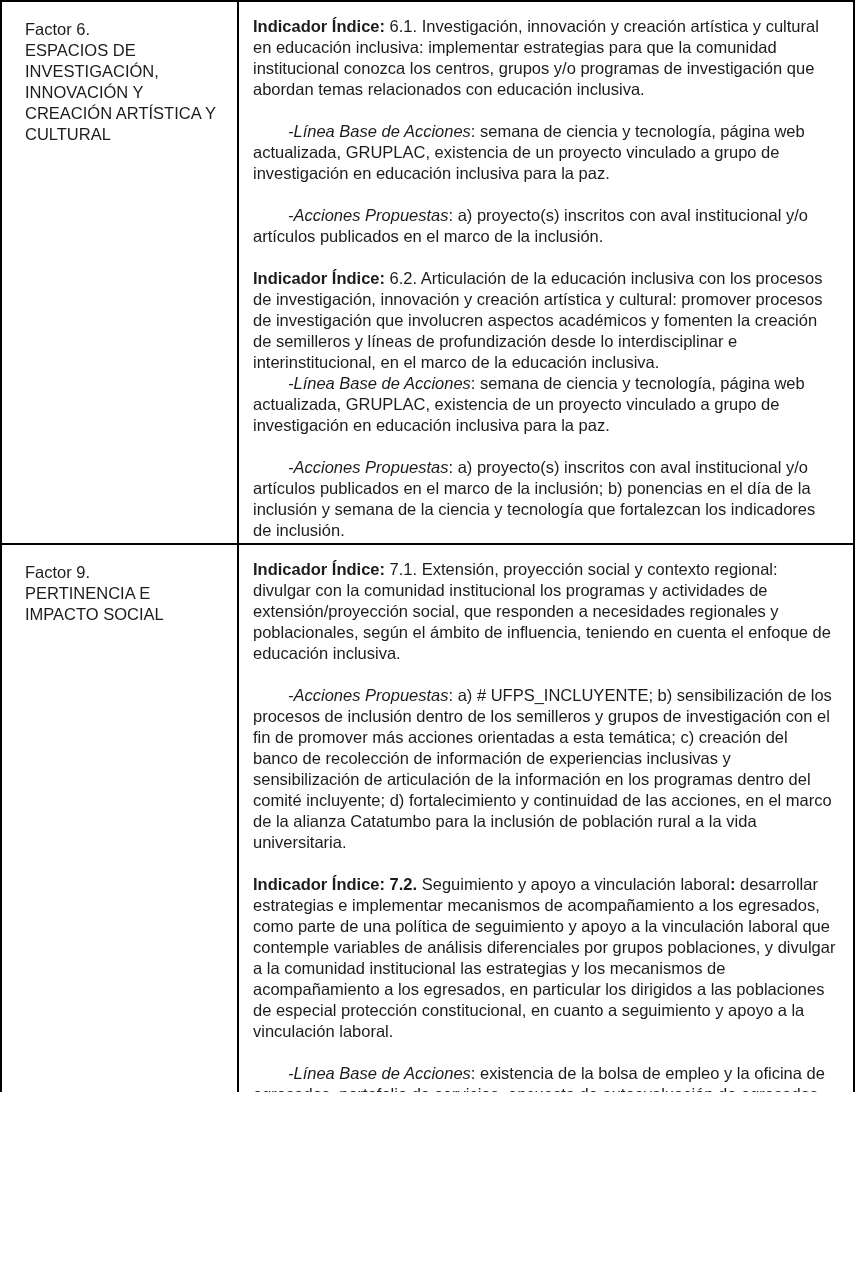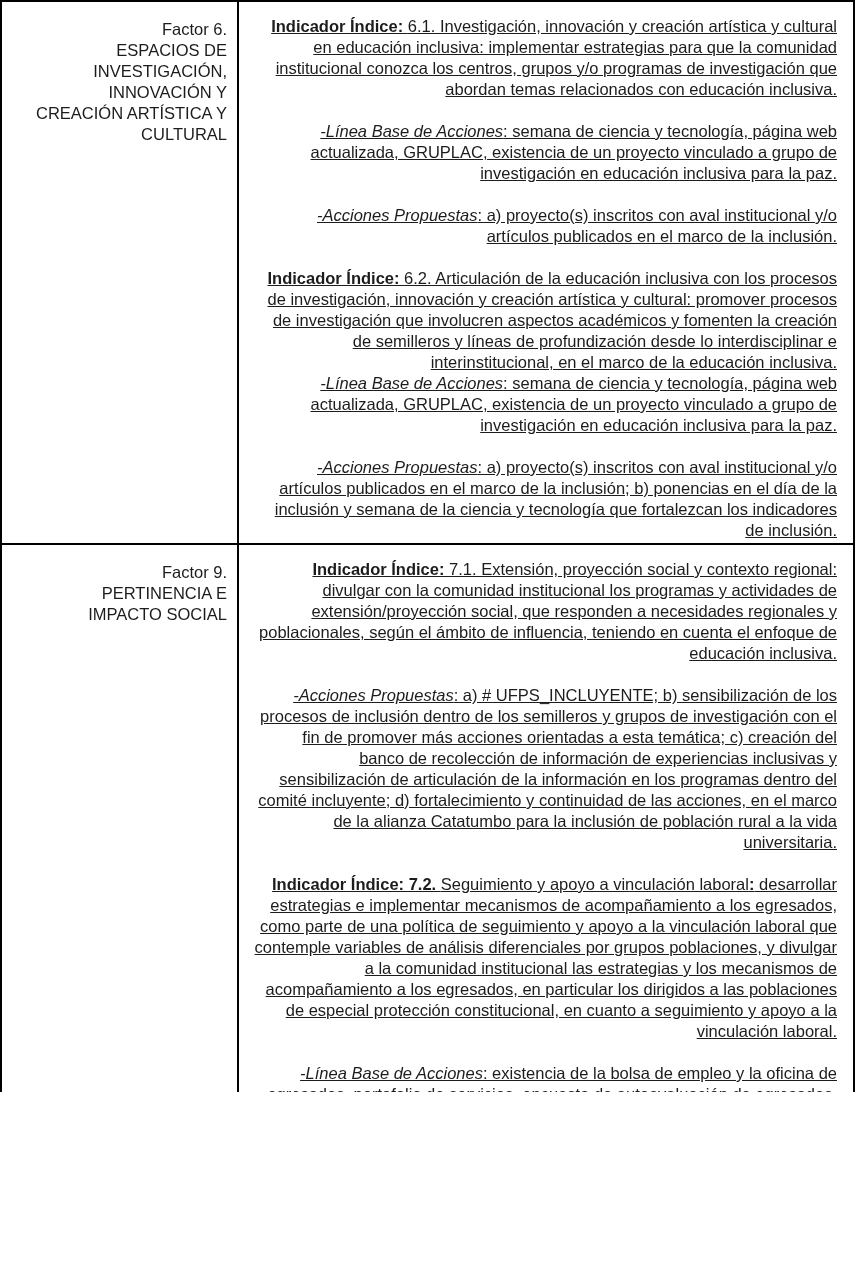--- a/index.html
+++ b/index.html
@@ -7,21 +7,20 @@
     padding: 0;
     background: #ffffff;
   }
   .page {
     width: 855px;
     height: 1092px;
     background: #ffffff;
     position: relative;
     font-family: "Liberation Sans", "DejaVu Sans", sans-serif;
     color: #1c1c1c;
-    text-align: right;
   }
   .factors-table {
     position: absolute;
     left: 0;
     top: 0;
     width: 855px;
     height: 1275px;
     box-sizing: border-box;
     border: 2px solid #000000;
     display: flex;
@@ -48,40 +47,39 @@
     flex: 0 0 237px;
     border-right: 2px solid #000000;
     padding: 17px 10px 0 23px;
     overflow: hidden;
   }
   .cell-right {
     box-sizing: border-box;
     flex: 1 1 auto;
     padding: 14px 16px 18px 14px;
     overflow: hidden;
-    text-decoration: underline;
   }
   .factor-line {
     font-size: 16.5px;
     line-height: 21px;
     white-space: nowrap;
   }
   .cell-right p {
     margin: 21px 0 0 0;
     font-size: 16.5px;
     line-height: 21px;
   }
   .cell-right p:first-child {
     margin-top: 0;
   }
   .cell-right p.tight {
     margin-top: 0;
   }
   .seg-b { font-weight: bold; }
-  .seg-i { font-style: italic; }
+  .seg-i { font-style: italic; margin-left: 35px; }
 </style>
 </head>
 <body>
 
 <div class="page">
   <div class="factors-table">
     <div class="t-row row-1">
       <div class="cell-left">
           <div class="factor-line">Factor 6.</div>
           <div class="factor-line">ESPACIOS DE</div>

